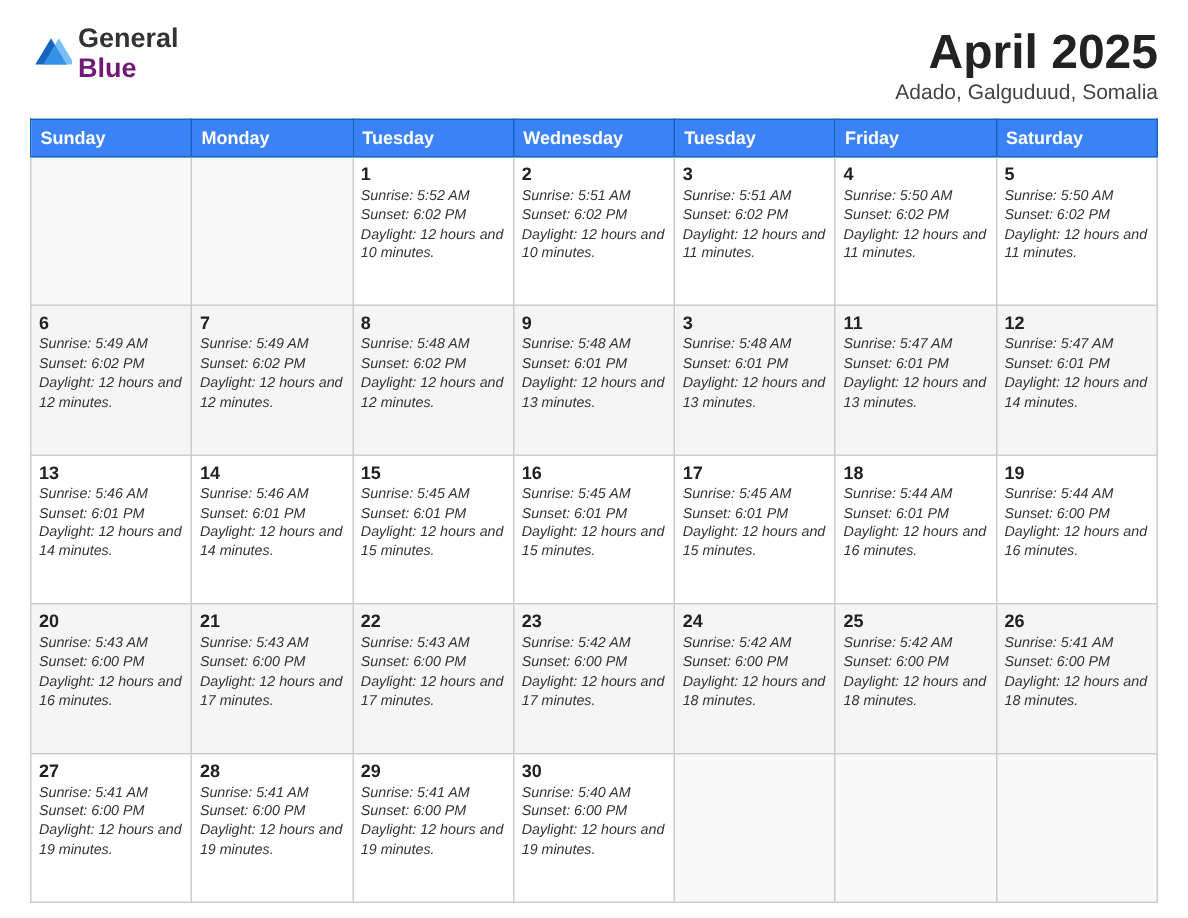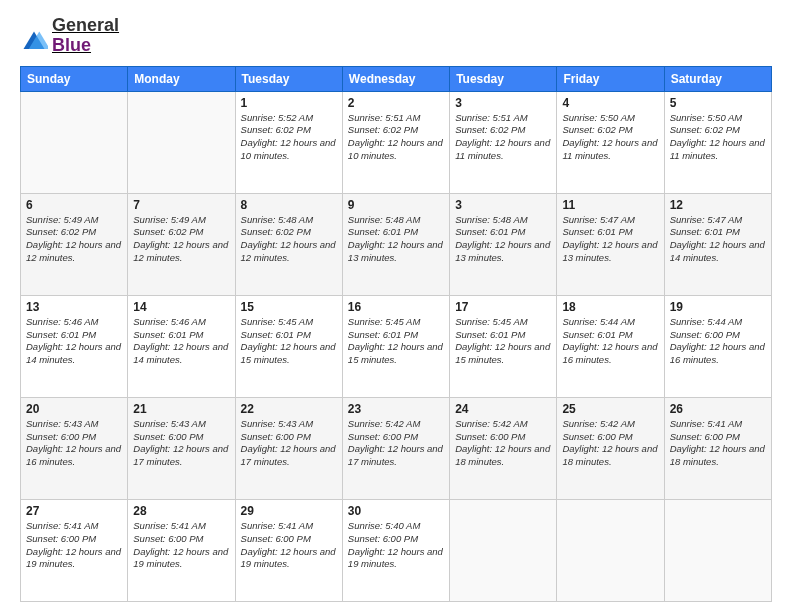--- a/index.html
+++ b/index.html
@@ -18,23 +18,22 @@
       flex-direction: column;
     }
     .header {
       display: flex;
       justify-content: space-between;
       align-items: flex-start;
       margin-bottom: 10px;
     }
     .logo {
       display: flex;
-      align-items: flex-end;
+      align-items: center;
       gap: 4px;
-      text-decoration: underline;
     }
     .logo-text {
       font-size: 18px;
       font-weight: bold;
       line-height: 1.1;
     }
     .logo-general { color: #333; }
     .logo-blue { color: #701a75; }
     .logo-icon {
       width: 28px;
@@ -101,20 +100,24 @@
   <div class="header">
     <div class="logo">
       <svg class="logo-icon" viewBox="0 0 32 32">
         <polygon points="16,4 28,24 4,24" fill="#1565C0"></polygon>
         <polygon points="22,4 34,24 10,24" fill="#42A5F5" opacity="0.7"></polygon>
       </svg>
       <div class="logo-text">
         <span class="logo-general">General</span><br>
         <span class="logo-blue">Blue</span>
       </div>
+    </div>
+    <div class="title-block">
+      <div class="title-month">April 2025</div>
+      <div class="title-location">Adado, Galguduud, Somalia</div>
     </div>
   </div>
 
   <table class="calendar">
     <thead>
       <tr>
         <th>Sunday</th>
         <th>Monday</th>
         <th>Tuesday</th>
         <th>Wednesday</th>

